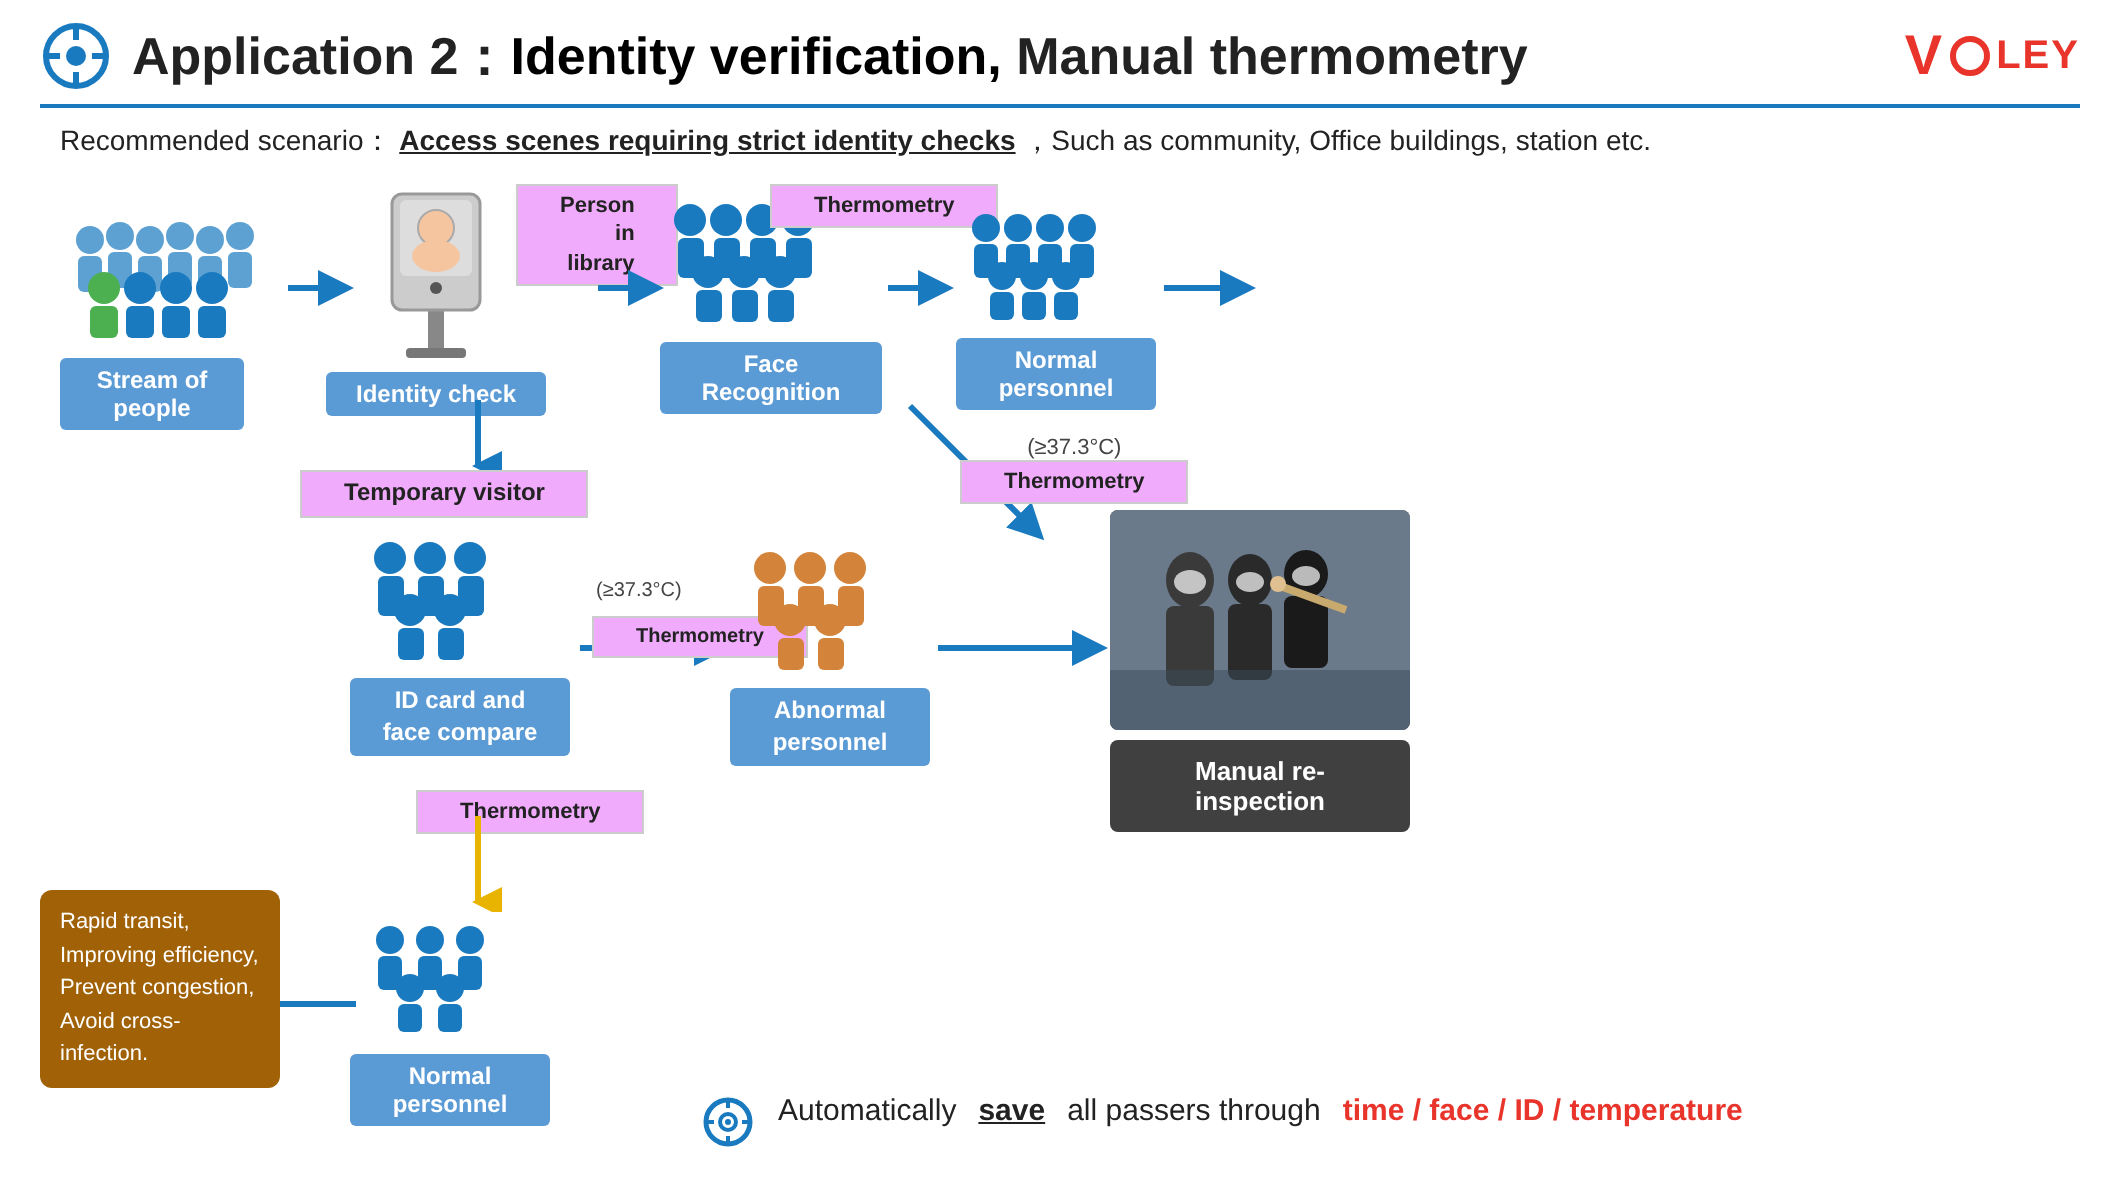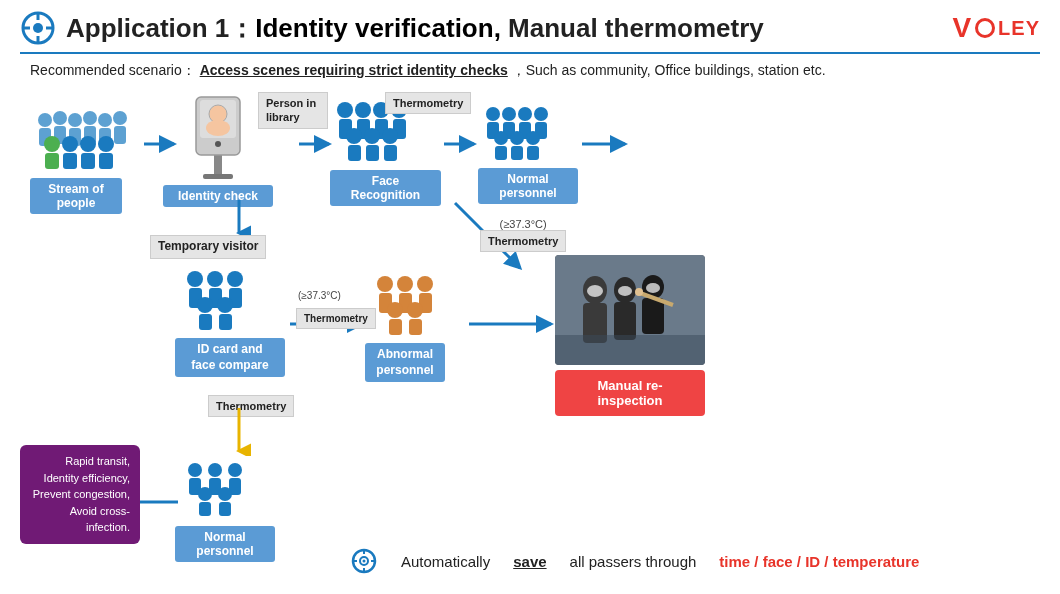--- a/index.html
+++ b/index.html
@@ -79,53 +79,53 @@
       font-size: 12px;
       text-align: center;
       padding: 4px 8px;
       border-radius: 3px;
       margin-top: 4px;
       font-weight: bold;
     }
 
     
     .tag-yellow {
-      background: #e5e5e5;
+      background: #f0abfc;
       color: #222;
       font-size: 11px;
       font-weight: bold;
-      padding: 3px 7px;
+      padding: 3px 21px;
       border: 1.5px solid #ccc;
-      text-align: left;
+      text-align: right;
       line-height: 1.3;
     }
 
     
     .green-box {
       background: #4caf50;
       color: #fff;
       font-size: 12px;
       padding: 10px 12px;
       border-radius: 6px;
       line-height: 1.5;
       text-align: left;
     }
     .green-box-small {
-      background: #701a75;
+      background: #a16207;
       color: #fff;
       font-size: 11px;
       padding: 8px 10px;
       border-radius: 6px;
       line-height: 1.5;
-      text-align: right;
+      text-align: left;
     }
 
     
     .manual-box {
-      background: #ef4444;
+      background: #404040;
       color: #fff;
       font-size: 13px;
       padding: 8px 16px;
       border-radius: 4px;
       text-align: center;
       font-weight: bold;
     }
 
     
     .abs {
@@ -142,21 +142,21 @@
 
       <svg class="header-icon" viewBox="0 0 36 36">
         <circle cx="18" cy="18" r="15" fill="none" stroke="#1a7abf" stroke-width="3"></circle>
         <circle cx="18" cy="18" r="5" fill="#1a7abf"></circle>
         <line x1="18" y1="2" x2="18" y2="10" stroke="#1a7abf" stroke-width="3"></line>
         <line x1="18" y1="26" x2="18" y2="34" stroke="#1a7abf" stroke-width="3"></line>
         <line x1="2" y1="18" x2="10" y2="18" stroke="#1a7abf" stroke-width="3"></line>
         <line x1="26" y1="18" x2="34" y2="18" stroke="#1a7abf" stroke-width="3"></line>
       </svg>
       <div class="header-title">
-        <span class="app-num">Application 1：</span><span class="highlight-red">Identity verification,</span><span class="normal"> Manual thermometry</span>
+        <span class="app-num">Application 2：</span><span class="highlight-red">Identity verification,</span><span class="normal"> Manual thermometry</span>
       </div>
     </div>
 
     <div style="display:flex;align-items:center;gap:2px;">
       <span style="font-size:28px;font-weight:900;color:#e8342a;letter-spacing:1px;">V</span>
       <span style="display:inline-flex;align-items:center;justify-content:center;width:20px;height:20px;border-radius:50%;border:3px solid #e8342a;margin:0 1px;"></span>
       <span style="font-size:20px;font-weight:900;color:#e8342a;letter-spacing:1px;">LEY</span>
     </div>
   </div>
 
@@ -388,21 +388,21 @@
           <circle cx="40" cy="14" r="8"></circle>
             <rect x="34" y="23" width="13" height="20" rx="3"></rect>
           <circle cx="60" cy="14" r="8"></circle>
             <rect x="54" y="23" width="13" height="20" rx="3"></rect>
           <circle cx="30" cy="40" r="8"></circle>
             <rect x="24" y="49" width="13" height="16" rx="3"></rect>
           <circle cx="50" cy="40" r="8"></circle>
             <rect x="44" y="49" width="13" height="16" rx="3"></rect>
         </g>
       </svg>
-      <div class="flow-label" style="width:80px; line-height:1.3; text-align:center;">Abnormal<br>personnel</div>
+      <div class="flow-label" style="width:100px; line-height:1.3; text-align:center;">Abnormal<br>personnel</div>
     </div>
 
     <div class="abs" style="left:447px; top:222px;">
       <svg width="90" height="24" viewBox="0 0 90 24">
         <defs>
             <marker id="a6" markerWidth="6" markerHeight="6" refX="5" refY="3" orient="auto">
               <path d="M0,0 L6,3 L0,6 Z" fill="#1a7abf"></path>
             </marker>
           </defs>
         <line x1="2" y1="12" x2="84" y2="12" stroke="#1a7abf" stroke-width="3" marker-end="url(#a6)"></line>
@@ -478,28 +478,28 @@
               <path d="M6,0 L0,3 L6,6 Z" fill="#1a7abf"></path>
             </marker>
           </defs>
         <line x1="98" y1="12" x2="6" y2="12" stroke="#1a7abf" stroke-width="3" marker-end="url(#a7)"></line>
       </svg>
     </div>
 
     <div class="abs" style="left:0px; top:355px;">
       <div class="green-box-small" style="width:120px;">
         <span>Rapid transit,</span><br>
-        <span>Identity efficiency,</span><br>
+        <span>Improving efficiency,</span><br>
         <span>Prevent congestion,</span><br>
         <span>Avoid cross-infection.</span>
       </div>
     </div>
 
     <div class="abs" style="left:330px; bottom:5px; right:10px;">
-      <div style="display:flex; align-items:center; gap:23px; font-size:15px;">
+      <div style="display:flex; align-items:flex-start; gap:11px; font-size:15px;">
 
         <svg width="28" height="28" viewBox="0 0 28 28">
           <circle cx="14" cy="14" r="11" fill="none" stroke="#1a7abf" stroke-width="2.5"></circle>
           <circle cx="14" cy="14" r="4" fill="none" stroke="#1a7abf" stroke-width="2"></circle>
           <circle cx="14" cy="14" r="1.5" fill="#1a7abf"></circle>
           <line x1="14" y1="2" x2="14" y2="7" stroke="#1a7abf" stroke-width="2"></line>
           <line x1="14" y1="21" x2="14" y2="26" stroke="#1a7abf" stroke-width="2"></line>
           <line x1="2" y1="14" x2="7" y2="14" stroke="#1a7abf" stroke-width="2"></line>
           <line x1="21" y1="14" x2="26" y2="14" stroke="#1a7abf" stroke-width="2"></line>
         </svg>

